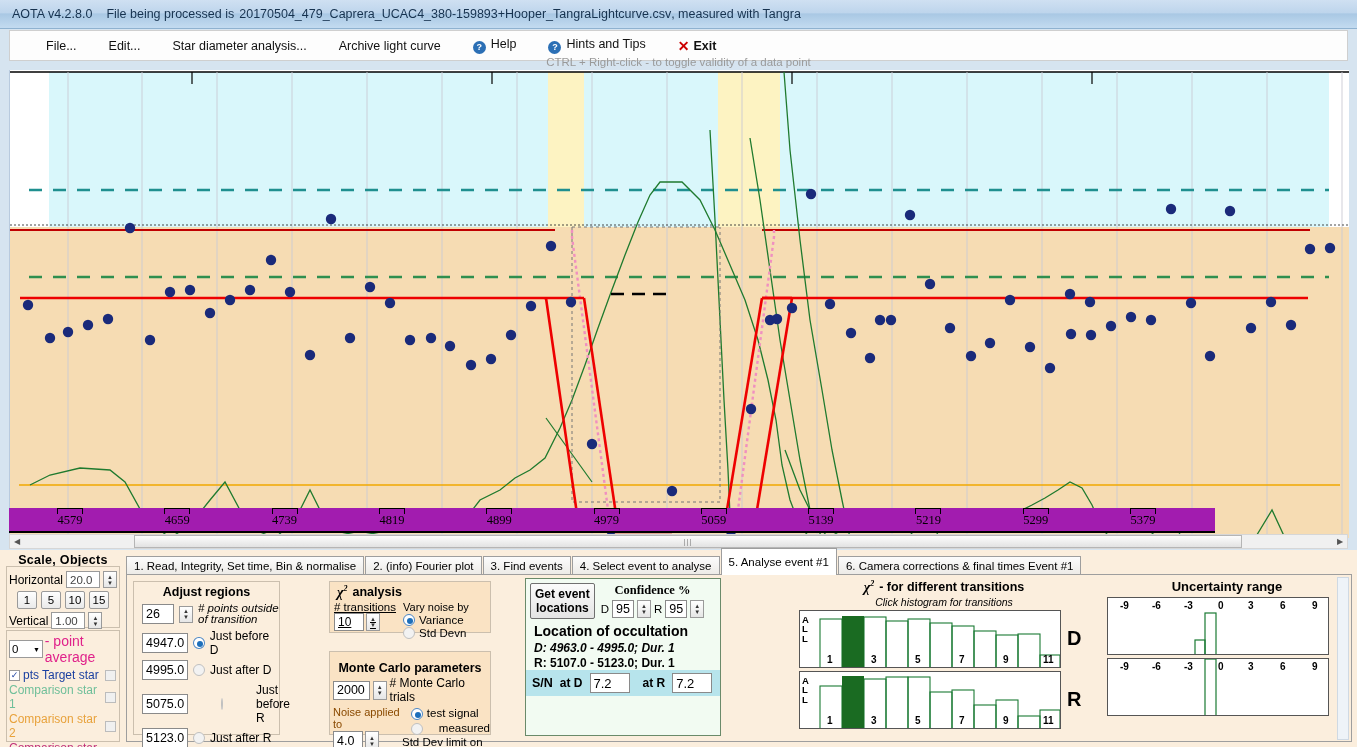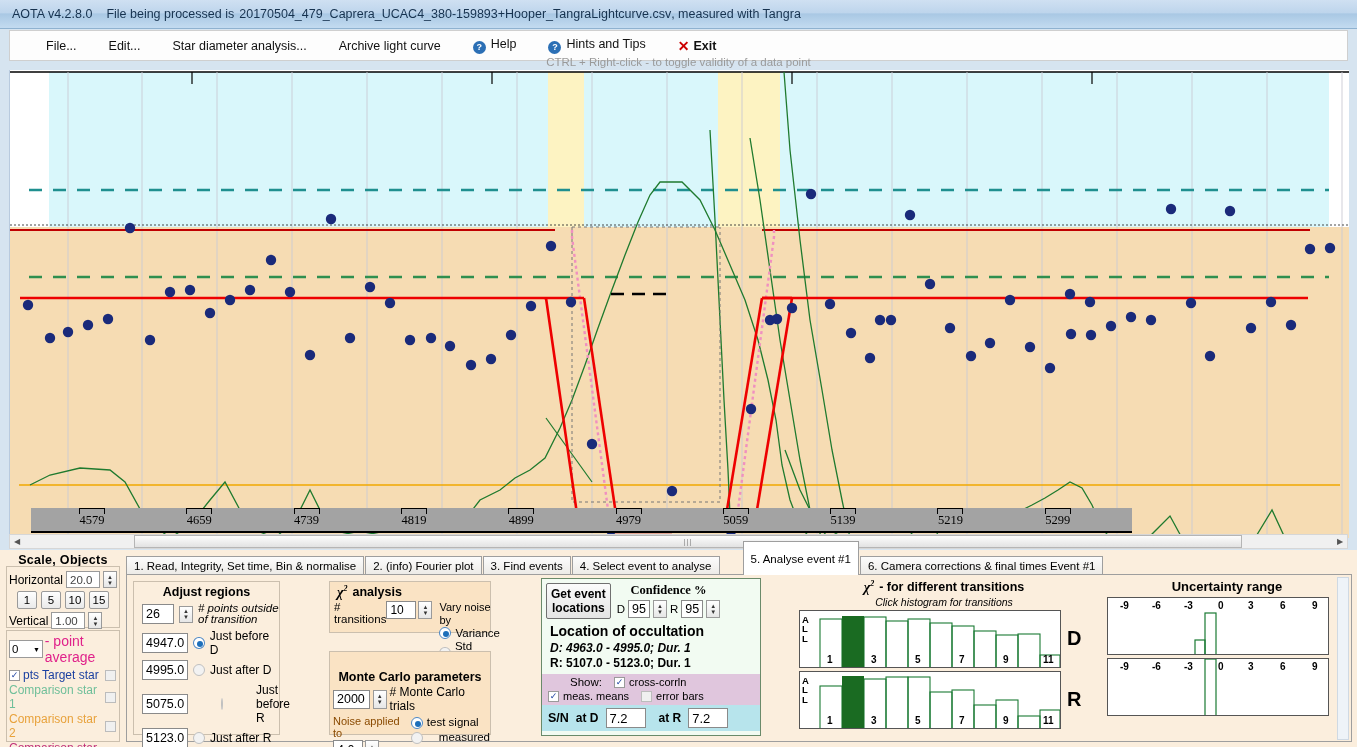--- a/index.html
+++ b/index.html
@@ -61,25 +61,24 @@
   #plotwrap {
     position:absolute; left:9px; top:70px; width:1339px; height:468px;
     background:#fff;
     border-left:1px solid #b8cade;
     border-right:1px solid #b8cade;
   }
   #plot { position:absolute; left:0; top:0; width:1339px; height:468px; }
 
   
   #axisstrip {
-    position:absolute; left:9px; top:508px; width:1101px; height:25px;
-    background:#a3a3a3;
+    position:absolute; left:9px; top:508px; width:1206px; height:25px;
+    background:#a21caf;
     border-bottom:2px solid #000;
     overflow:hidden;
-    margin-left:22px;
   }
   .tick { position:absolute; top:0; }
   .tick .tmark {
     position:absolute; left:0; top:0; width:26px; height:6px;
     border-left:1.5px solid #000; border-right:1.5px solid #000; border-top:1.5px solid #000;
   }
   .tick .tlab {
     position:absolute; left:-8px; top:5px; width:42px; text-align:center;
     font-size:12.5px; color:#000; font-family:"Liberation Serif", serif;
   }
@@ -167,22 +166,22 @@
     position:absolute; left:126px; top:5px; width:1226px; height:20px;
     display:flex; align-items:flex-end;
   }
   .tab {
     height:19px; border:1px solid #9e9e9e; border-bottom:none;
     background:linear-gradient(to bottom,#fcfcfc,#eceae6);
     font-size:11.5px; color:#000; display:flex; align-items:center;
     padding:0 7px; margin-right:1px; white-space:nowrap;
   }
   .tab.active {
-    background:#fff; height:34px; font-weight:normal; border-color:#9e9e9e;
-    position:relative; z-index:3;margin-left:22px;
+    background:#fff; height:27px; font-weight:normal; border-color:#9e9e9e;
+    position:relative; z-index:3;
   }
 
   
   #tabpanel {
     position:absolute; left:126px; top:24px; width:1226px; height:168px;
     background:#fbeedd; border:1px solid #9e9e9e;
   }
 
   
   .group {
@@ -605,21 +604,21 @@
         <span class="rlbl">Just after R</span>
       </div>
     </div>
 
     <div class="group" style="left:202px; top:6px; width:162px; height:52px; background:#fae3c4;">
       <div style="display:flex;align-items:center;gap:5px;margin:2px 0 0 7px;">
         <span class="chi">χ<span class="sup">2</span></span>
         <span style="font-weight:bold;font-size:12.5px;">analysis</span>
       </div>
       <div style="display:flex;gap:4px;margin-left:4px;">
-        <div style="display:flex;flex-direction:row;">
+        <div style="display:flex;flex-direction:column;text-decoration:underline;">
           <span style="font-size:11.5px;"># transitions</span>
           <div style="display:flex;gap:2px;">
             <div class="txtbox" style="width:30px;height:18px;font-size:12px;">10</div>
             <div class="spin" style="height:18px;">
                 <span>▲</span>
                 <span>▼</span>
               </div>
           </div>
         </div>
         <div style="display:flex;flex-direction:column;line-height:13px;margin-left:3px;">
@@ -630,21 +629,21 @@
           </span>
           <span style="display:flex;align-items:center;gap:4px;">
             <span class="radio off"></span>
             <span style="font-size:11.5px;">Std Devn</span>
           </span>
         </div>
       </div>
     </div>
 
     <div class="group" style="left:202px; top:76px; width:162px; height:84px; background:#fae3c4;">
-      <div class="gtitle" style="margin-top:18px;">Monte Carlo parameters</div>
+      <div class="gtitle" style="margin-top:9px;">Monte Carlo parameters</div>
       <div style="display:flex;align-items:center;gap:3px;margin:1px 0 0 3px;">
         <div class="txtbox" style="width:38px;height:19px;">2000</div>
         <div class="spin" style="height:19px;">
             <span>▲</span>
             <span>▼</span>
           </div>
         <span style="font-size:12px;"># Monte Carlo trials</span>
       </div>
       <div style="display:flex;align-items:flex-start;gap:4px;margin:2px 0 0 3px;">
         <div style="display:flex;flex-direction:column;">
@@ -664,21 +663,21 @@
           </span>
           <span style="display:flex;align-items:center;gap:16px;">
             <span class="radio off"></span>
             <span style="font-size:11.5px;">measured</span>
           </span>
         </div>
       </div>
       <div style="font-size:11.5px;margin-left:72px;margin-top:-14px;">Std Dev limit on noise</div>
     </div>
 
-    <div class="group" style="left:414px; top:3px; width:220px; height:158px; background:#f2fbf2; border-color:#6a8a6a;">
+    <div class="group" style="left:398px; top:3px; width:196px; height:158px; background:#f2fbf2; border-color:#6a8a6a;">
       <div style="display:flex;align-items:flex-start;gap:6px;padding:4px 0 0 4px;">
         <div class="gbtn">
           <div>Get event</div>
           <div>locations</div>
         </div>
         <div style="display:flex;flex-direction:column;align-items:center;">
           <span style="font-weight:bold;font-size:12.5px;font-family:Liberation Serif, serif;">Confidence %</span>
           <span style="display:flex;align-items:center;gap:3px;margin-top:2px;">
             <span style="font-size:11.5px;">D</span>
             <span class="txtbox" style="width:22px;height:18px;">95</span>
@@ -692,39 +691,20 @@
                 <span>▲</span>
                 <span>▼</span>
               </span>
           </span>
         </div>
       </div>
       <div style="font-weight:bold;font-size:14px;margin:4px 0 0 8px;">Location of occultation</div>
       <div style="font-weight:bold;font-size:12px;margin:2px 0 0 8px;font-style:italic;">D: 4963.0 - 4995.0; Dur. 1</div>
       <div style="font-weight:bold;font-size:12px;margin:1px 0 0 8px;">R: 5107.0 - 5123.0; Dur. 1</div>
 
-      <div style="background:#e0c6dd;margin-top:4px;padding:2px 6px 3px 6px;">
-        <div style="display:flex;align-items:center;gap:12px;">
-          <span style="font-size:11.5px;margin-left:22px;">Show:</span>
-          <span style="display:flex;align-items:center;gap:4px;">
-            <span class="cbx checked"></span>
-            <span style="font-size:11px;">cross-corrln</span>
-          </span>
-        </div>
-        <div style="display:flex;align-items:center;gap:12px;margin-top:2px;">
-          <span style="display:flex;align-items:center;gap:4px;">
-            <span class="cbx checked"></span>
-            <span style="font-size:11px;">meas. means</span>
-          </span>
-          <span style="display:flex;align-items:center;gap:4px;">
-            <span class="cbx dim"></span>
-            <span style="font-size:11px;">error bars</span>
-          </span>
-        </div>
-      </div>
 
       <div style="background:#b7e4ec;display:flex;align-items:center;gap:7px;padding:3px 6px;">
         <span style="font-weight:bold;font-size:12.5px;">S/N</span>
         <span style="font-weight:bold;font-size:12px;">at D</span>
         <span class="txtbox" style="width:40px;height:20px;font-size:13px;">7.2</span>
         <span style="font-weight:bold;font-size:12px;margin-left:6px;">at R</span>
         <span class="txtbox" style="width:40px;height:20px;font-size:13px;">7.2</span>
       </div>
     </div>
 

